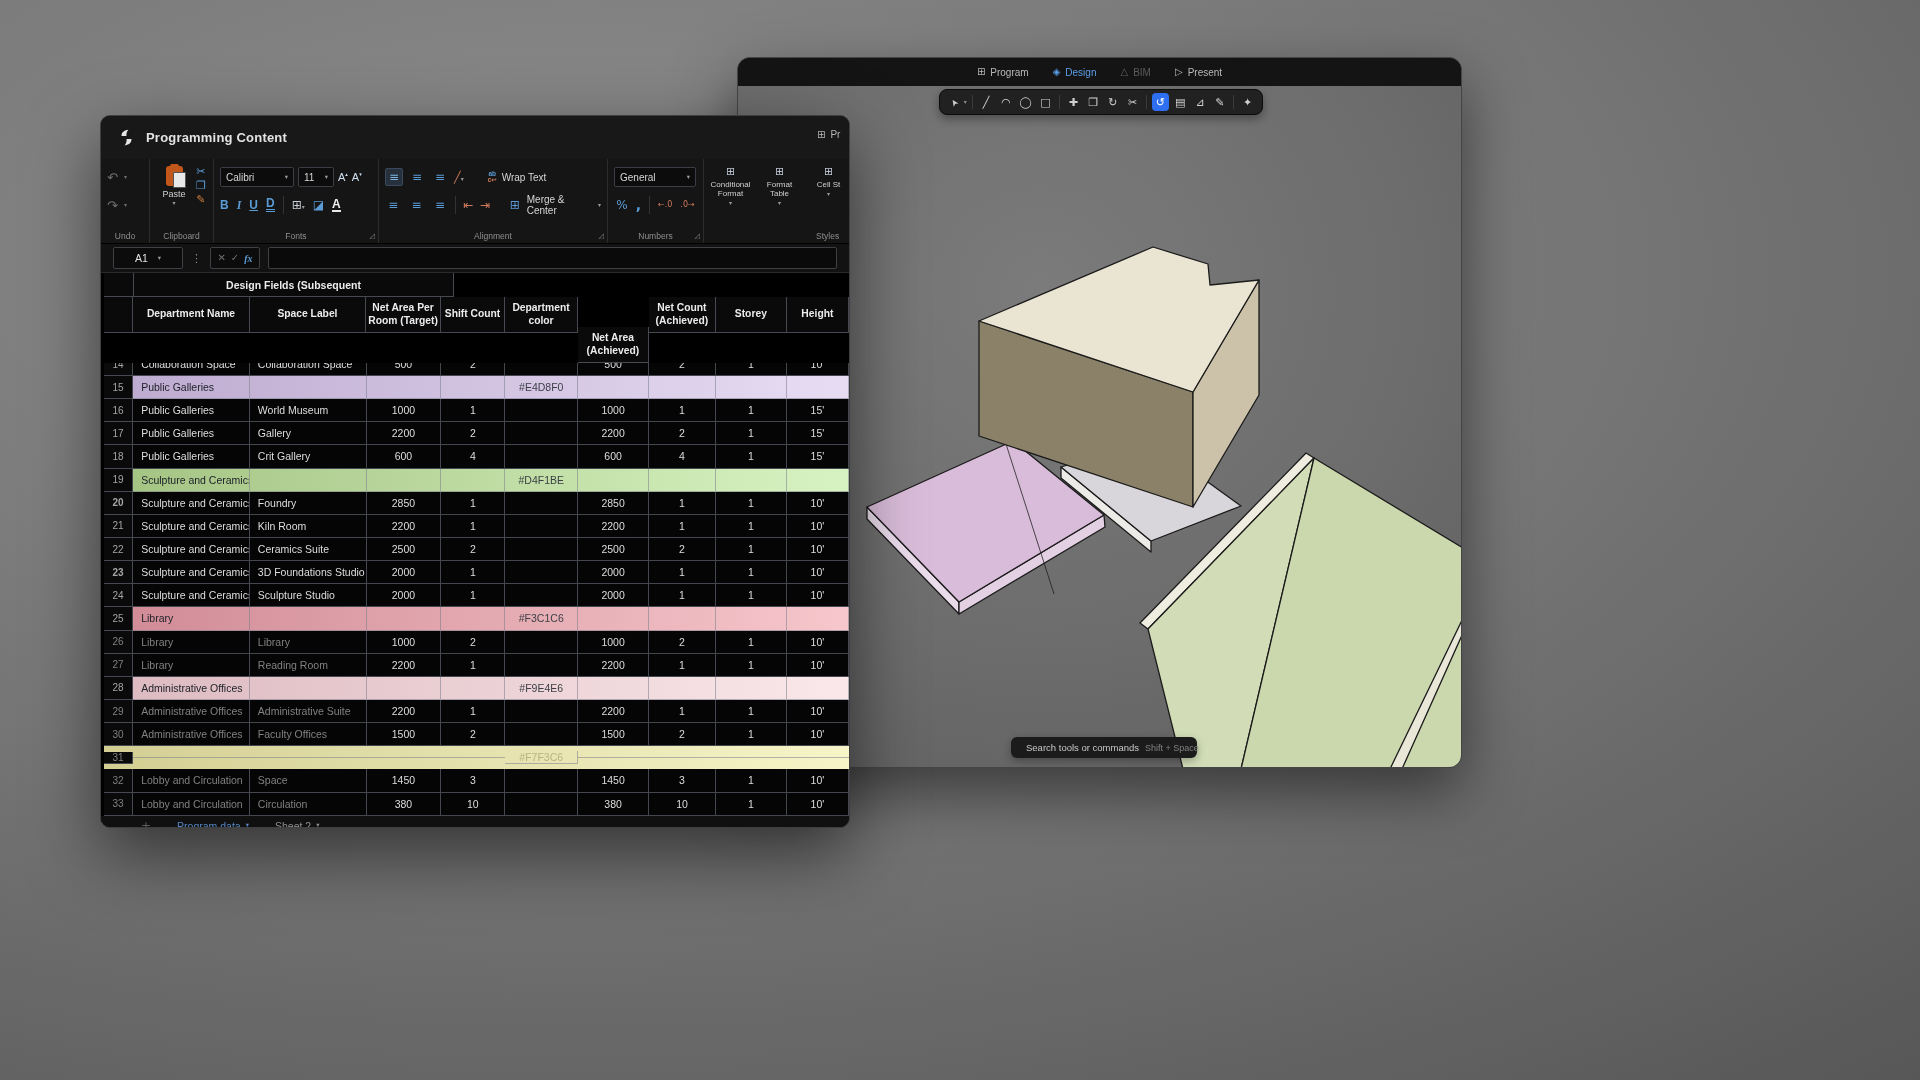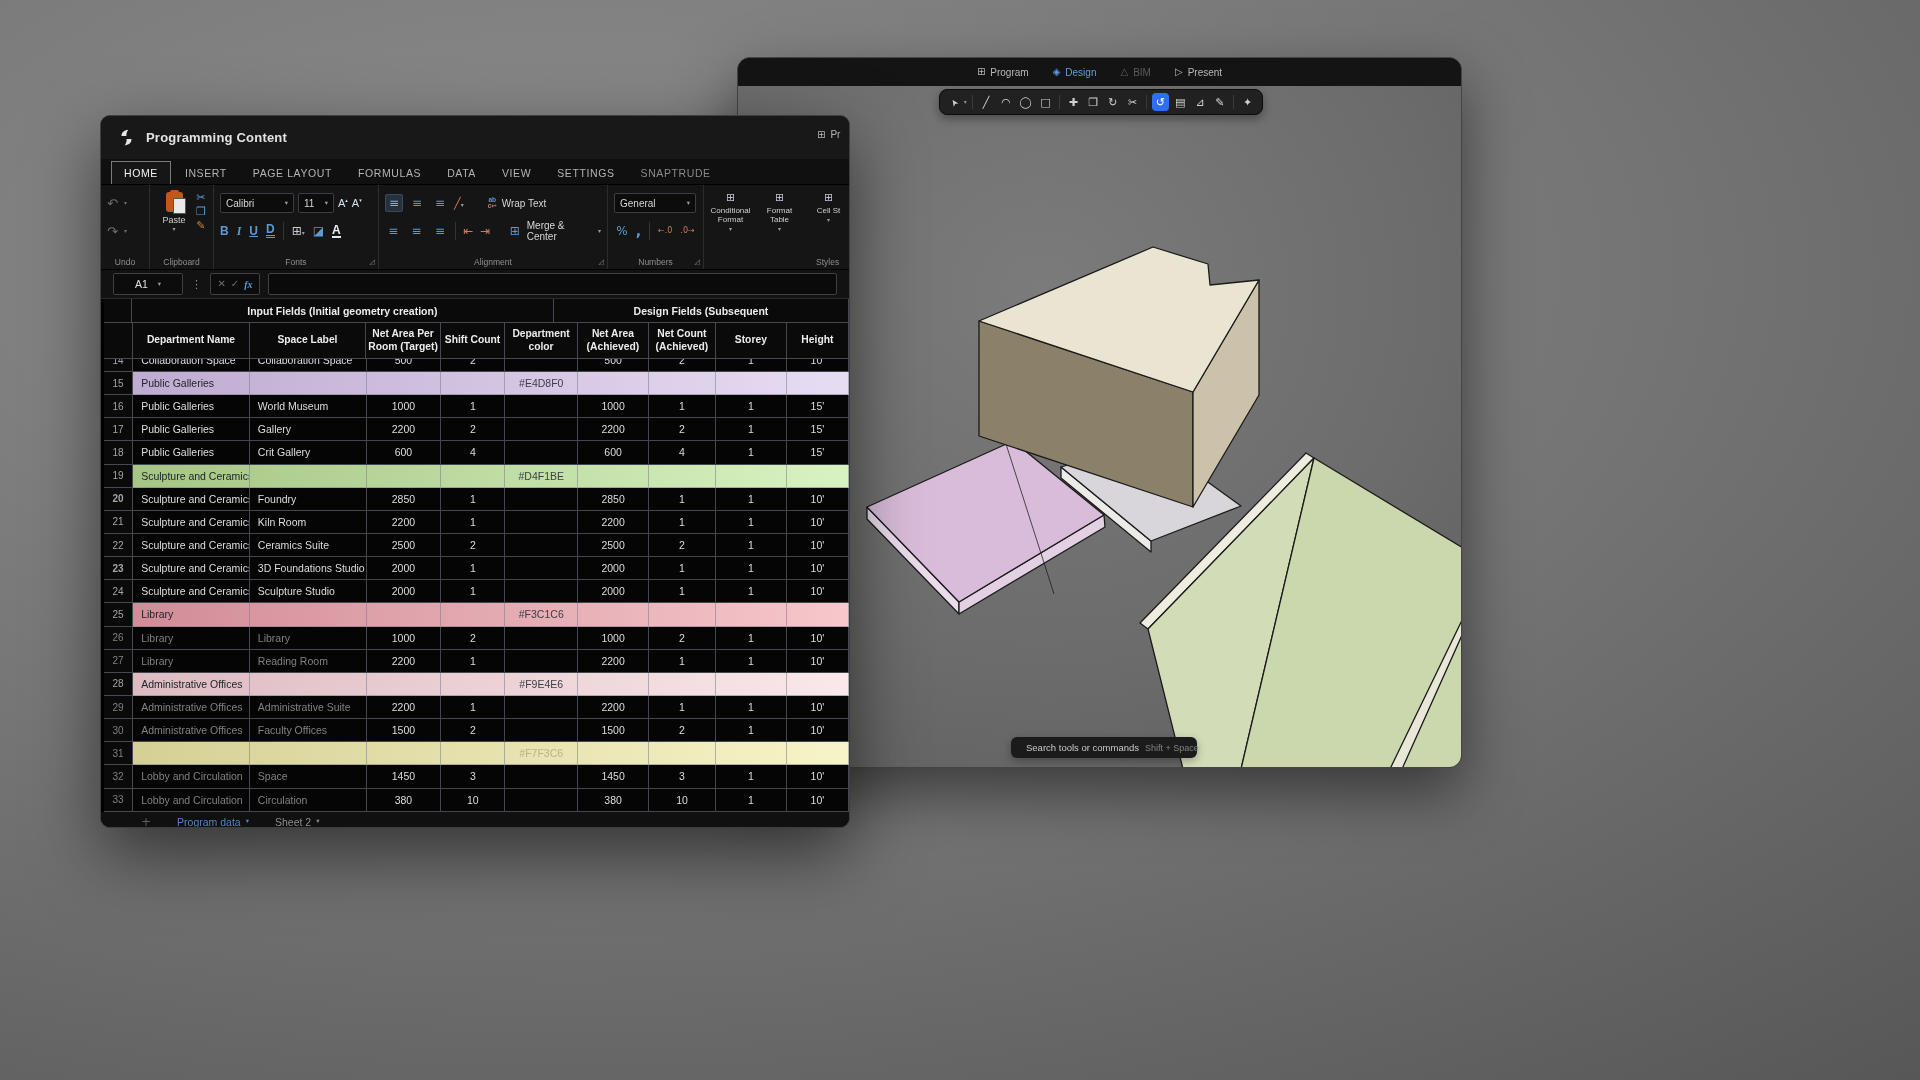--- a/index.html
+++ b/index.html
@@ -226,30 +226,20 @@
       <path d="M10 .6 C4.6 1.2 2.6 4 2.7 7.4 L7.9 7.4 C7.7 4.5 8.5 2.5 10 .6 Z" fill="#e6e6e6"></path>
       <path d="M6 17.4 C11.4 16.8 13.4 14 13.3 10.6 L8.1 10.6 C8.3 13.5 7.5 15.5 6 17.4 Z" fill="#e6e6e6"></path>
     </svg>
     <span class="t" data-name="window-title">Programming Content</span>
     <span class="tb-right" data-name="titlebar-program-button">
       <span class="ico" data-name="grid-icon">⊞</span>
       <span>Pr</span>
     </span>
   </div>
 
-  <div class="sw-menu" data-name="menu-tabs">
-      <div class="mtab on" data-name="menu-tab-home">HOME</div>
-      <div class="mtab" data-name="menu-tab-insert">INSERT</div>
-      <div class="mtab" data-name="menu-tab-page-layout">PAGE LAYOUT</div>
-      <div class="mtab" data-name="menu-tab-formulas">FORMULAS</div>
-      <div class="mtab" data-name="menu-tab-data">DATA</div>
-      <div class="mtab" data-name="menu-tab-view">VIEW</div>
-      <div class="mtab" data-name="menu-tab-settings">SETTINGS</div>
-      <div class="mtab dim" data-name="menu-tab-snaptrude">SNAPTRUDE</div>
-    </div>
 
   <div class="sw-ribbon" data-name="ribbon">
     <div class="rg" style="left:0;width:49px" data-name="ribbon-group-undo">
       <div class="rrow r1">
         <span class="ico dimico" data-name="undo-icon" style="font-size:13px">↶</span>
         <span class="ico dimico" data-name="undo-caret-icon" style="font-size:6px">▾</span>
       </div>
       <div class="rrow r2">
         <span class="ico dimico" data-name="redo-icon" style="font-size:13px">↷</span>
         <span class="ico dimico" data-name="redo-caret-icon" style="font-size:6px">▾</span>
@@ -388,31 +378,30 @@
       <span class="ico" data-name="cancel-entry-icon">✕</span>
       <span class="ico" data-name="confirm-entry-icon">✓</span>
       <span class="fx" data-name="fx-icon">fx</span>
     </div>
     <div class="fxinput" data-name="formula-input"></div>
   </div>
 
   <div class="sw-table" data-name="spreadsheet-table">
     <div class="thr" data-name="group-header-row">
       <div class="gc" style="width:30px"></div>
-      <div class="gc" style="width:458px" data-name="group-header-input">Input Fields (Initial geometry creation)</div>
       <div class="gc" style="width:320px" data-name="group-header-design">Design Fields (Subsequent</div>
     </div>
     <div class="thr" data-name="column-header-row">
         <div class="hc" data-name="corner-header-cell" style="width: 30px;"></div>
         <div class="hc" data-name="column-header-cell" style="width: 120px;">Department Name</div>
         <div class="hc" data-name="column-header-cell" style="width: 120px;">Space Label</div>
         <div class="hc" data-name="column-header-cell" style="width: 77px;">Net Area Per Room (Target)</div>
         <div class="hc" data-name="column-header-cell" style="width: 66px;">Shift Count</div>
         <div class="hc" data-name="column-header-cell" style="width: 75px;">Department color</div>
-        <div class="hc" data-name="column-header-cell" style="width: 73px;">Net Area (Achieved)</div>
+        <div class="hc" data-name="column-header-cell" style="width: 73px; margin-top: 30px;">Net Area (Achieved)</div>
         <div class="hc" data-name="column-header-cell" style="width: 69px;">Net Count (Achieved)</div>
         <div class="hc" data-name="column-header-cell" style="width: 73px;">Storey</div>
         <div class="hc" data-name="column-header-cell" style="width: 64px;">Height</div>
       </div>
     <div data-name="table-body">
         <div class="trow clip" data-name="table-row">
           <div class="c num" data-name="row-number-cell" style="width: 30px;">14</div>
           <div class="c left" data-name="table-cell" style="width: 120px;">Collaboration Space</div>
           <div class="c left" data-name="table-cell" style="width: 120px;">Collaboration Space</div>
           <div class="c" data-name="table-cell" style="width: 77px;">500</div>
@@ -608,21 +597,21 @@
           <div class="c left" data-name="table-cell" style="width: 120px;">Administrative Offices</div>
           <div class="c left" data-name="table-cell" style="width: 120px;">Faculty Offices</div>
           <div class="c" data-name="table-cell" style="width: 77px;">1500</div>
           <div class="c" data-name="table-cell" style="width: 66px;">2</div>
           <div class="c" data-name="table-cell" style="width: 75px;"></div>
           <div class="c" data-name="table-cell" style="width: 73px;">1500</div>
           <div class="c" data-name="table-cell" style="width: 69px;">2</div>
           <div class="c" data-name="table-cell" style="width: 73px;">1</div>
           <div class="c" data-name="table-cell" style="width: 64px;">10'</div>
         </div>
-        <div class="trow bandrow dim" data-name="department-band-row" style="background: linear-gradient(90deg, rgb(211, 207, 147), rgb(247, 244, 200));">
+        <div class="trow bandrow dim" data-name="department-band-row" style="background: linear-gradient(90deg, rgb(211, 207, 147), rgb(247, 244, 200)); align-items: center;">
           <div class="c num" data-name="row-number-cell" style="width: 30px;">31</div>
           <div class="c left bdept" data-name="table-cell" style="width: 120px;"></div>
           <div class="c left" data-name="table-cell" style="width: 120px;"></div>
           <div class="c" data-name="table-cell" style="width: 77px;"></div>
           <div class="c" data-name="table-cell" style="width: 66px;"></div>
           <div class="c bhex faint" data-name="table-cell" style="width: 75px;">#F7F3C6</div>
           <div class="c" data-name="table-cell" style="width: 73px;"></div>
           <div class="c" data-name="table-cell" style="width: 69px;"></div>
           <div class="c" data-name="table-cell" style="width: 73px;"></div>
           <div class="c" data-name="table-cell" style="width: 64px;"></div>

